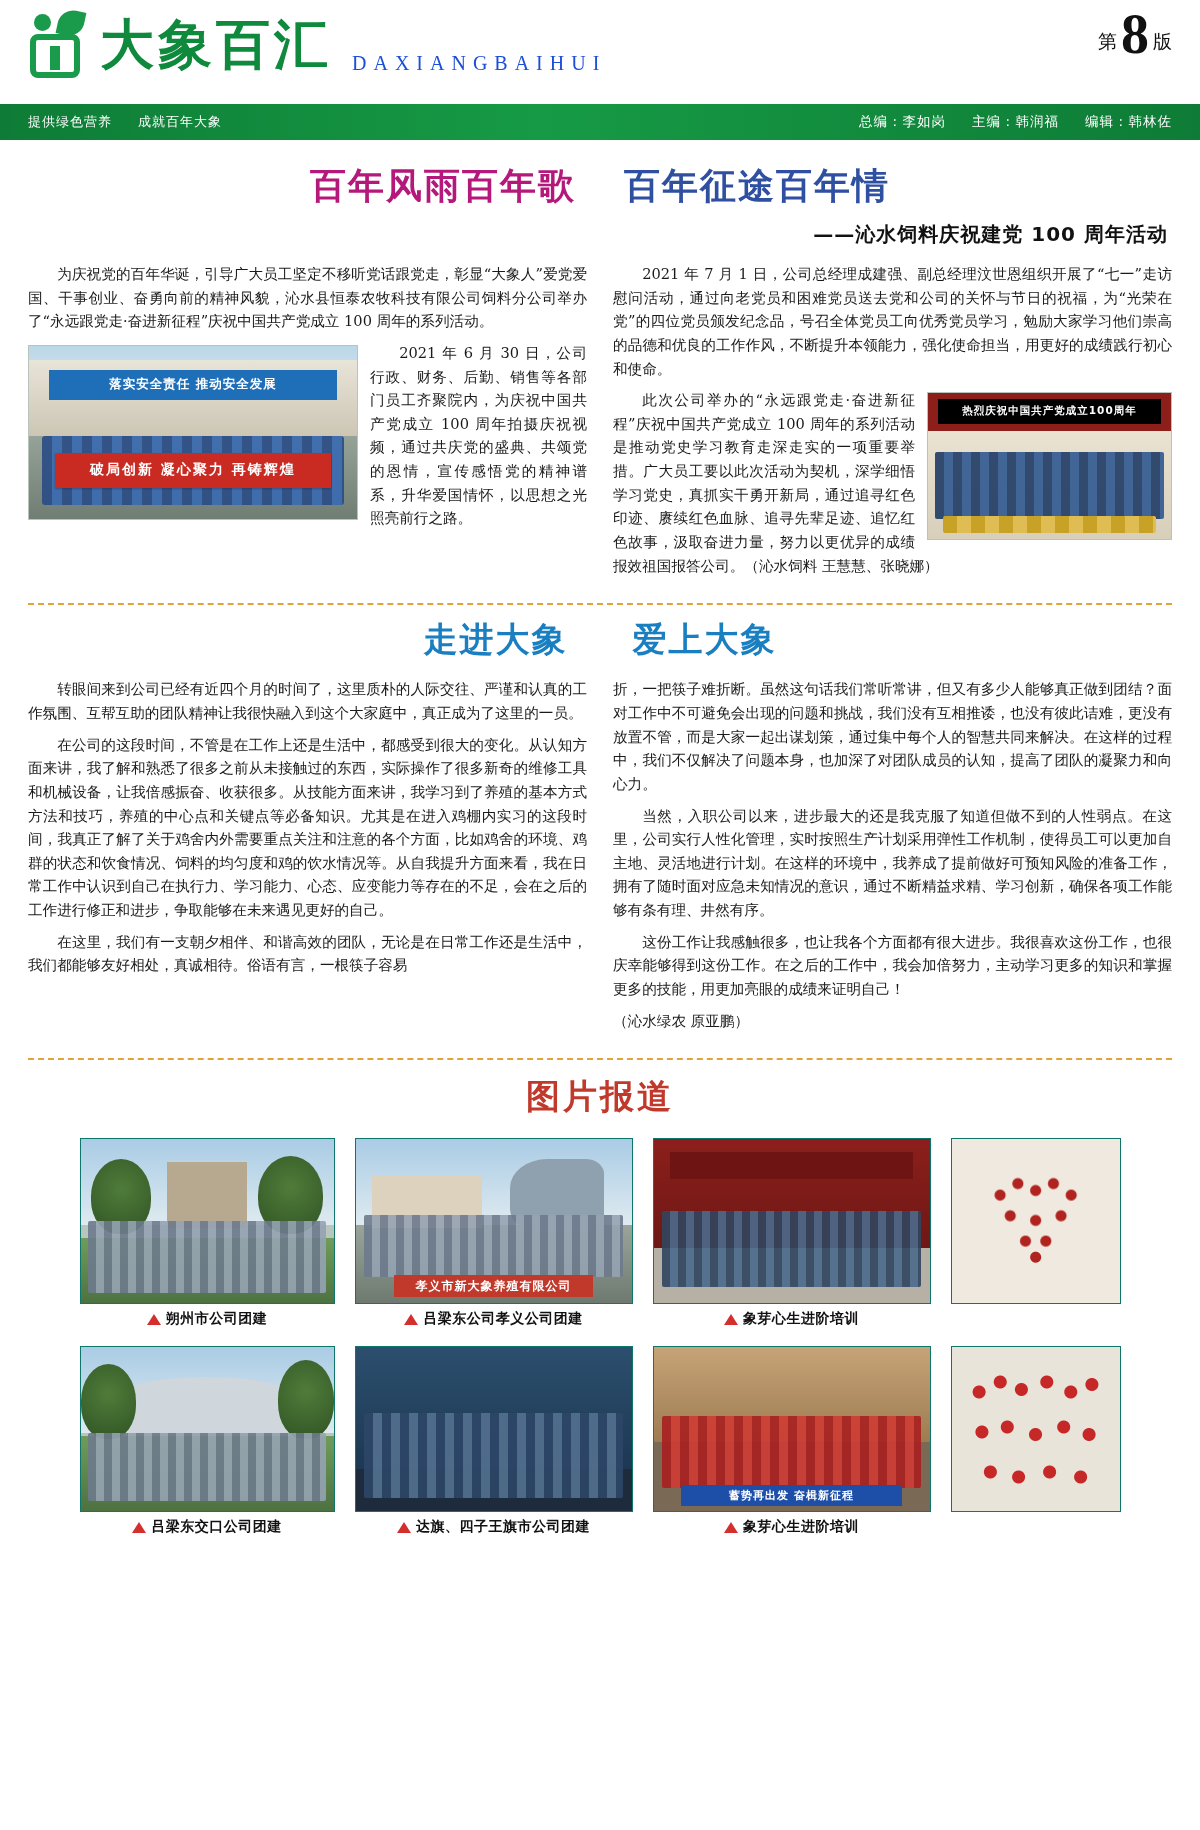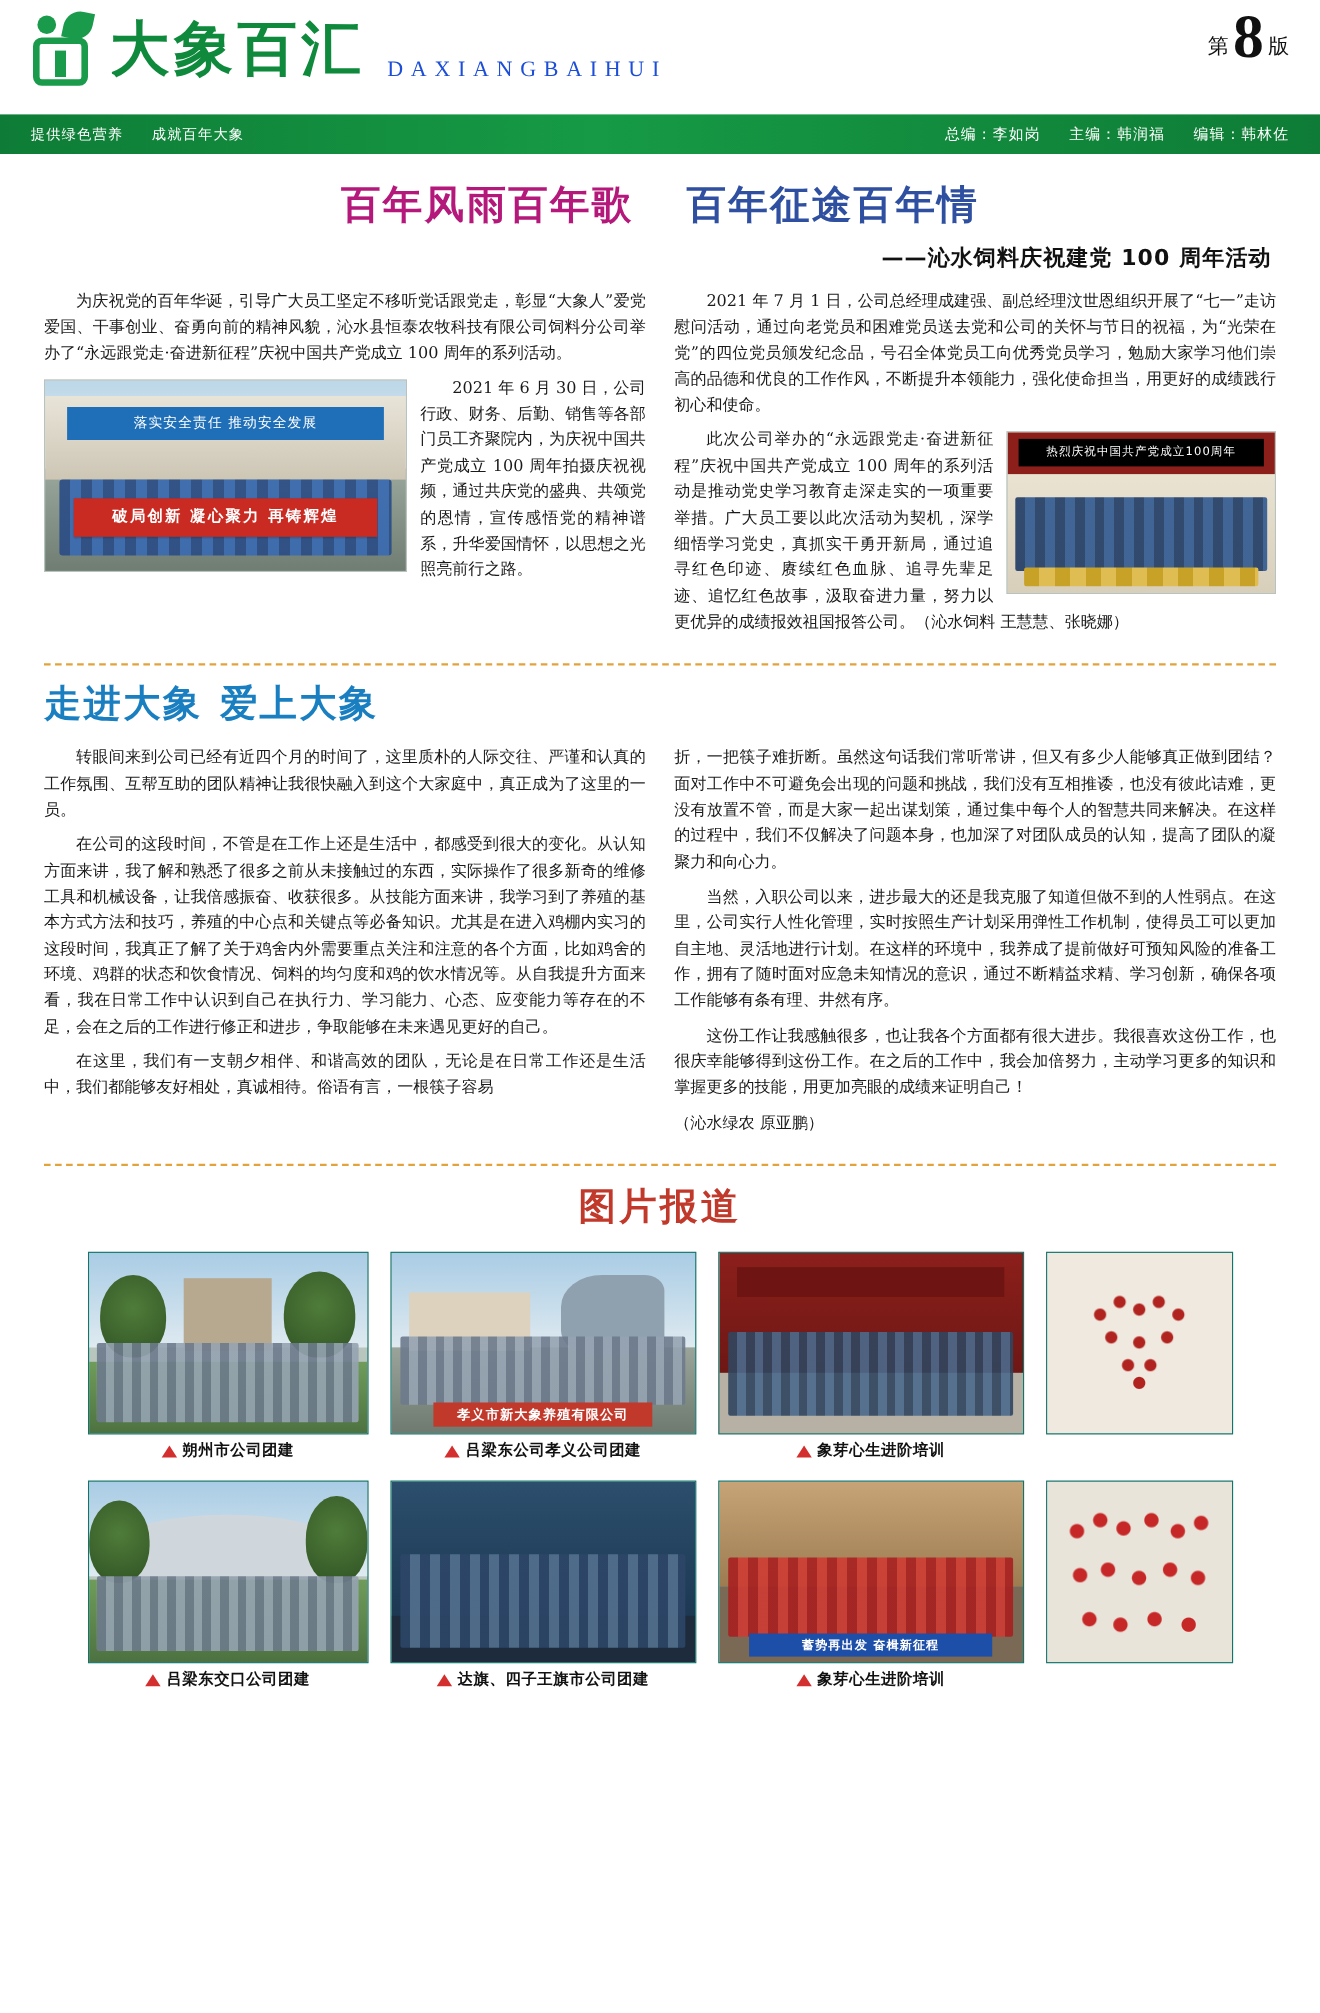--- a/index.html
+++ b/index.html
@@ -138,21 +138,21 @@
   .greenbar .credits {
     margin-left: auto;
     display: flex;
     gap: 26px;
     font-size: 13.5px;
     font-weight: normal;
   }
 
   
   .content {
-    padding: 0 40px;
+    padding: 0 28px;
     box-sizing: border-box;
   }
 
   
   .sec1 { padding-top: 22px; }
   .headline-row {
     display: flex;
     justify-content: center;
     gap: 48px;
     margin-bottom: 8px;
@@ -229,21 +229,21 @@
     align-items: center;
     justify-content: center;
     letter-spacing: 2px;
     box-shadow: 0 1px 2px rgba(0,0,0,.25);
   }
   .photo .topbanner {
     position: absolute;
     background: #1f6fb8;
     color: #fff;
     font-family: "DejaVu Sans", "Liberation Sans", sans-serif;
-    font-weight: normal;
+    font-weight: bold;
     display: flex;
     align-items: center;
     justify-content: center;
     letter-spacing: 1px;
   }
 
   .photo1 {
     width: 330px; height: 175px;
     float: left;
     margin: 4px 12px 8px 0;
@@ -256,21 +256,22 @@
 
   .divider-dashed {
     border: 0;
     border-top: 2px dashed #e2a33c;
     margin: 18px 0 12px 0;
   }
 
   
   .headline-row2 {
     display: flex;
-    gap: 16px;
+    justify-content: center;
+    gap: 65px;
     margin: 6px 0 14px 0;
   }
   .headline-c {
     font-family: "DejaVu Serif", "Liberation Serif", serif;
     font-size: 34px;
     font-weight: bold;
     color: #1a7fc1;
     letter-spacing: 2px;
   }
 

